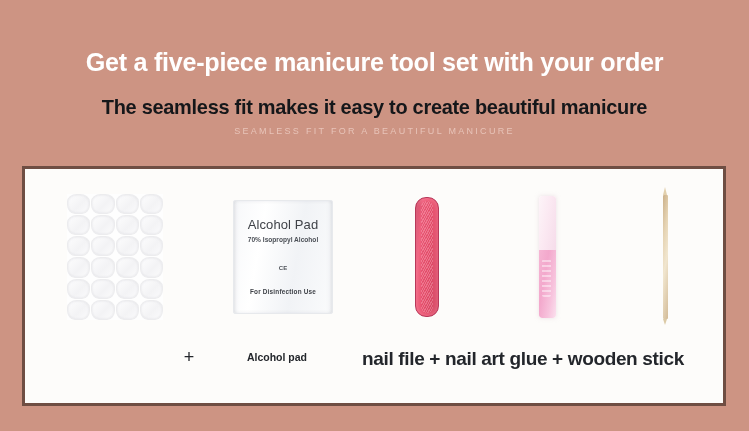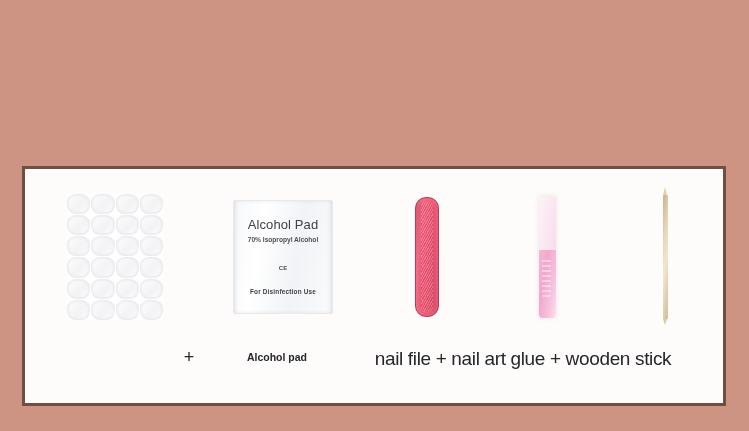--- a/index.html
+++ b/index.html
@@ -282,32 +282,37 @@
     width: 120px;
     font-size: 10.5px;
     font-weight: bold;
     text-align: center;
     padding-top: 6px;
   }
   .cap-rest {
     left: 302px;
     width: 392px;
     font-size: 19px;
-    font-weight: normal;
+    font-weight: bold;
     text-align: center;
     padding-top: 2px;
     letter-spacing: -0.35px;
     white-space: nowrap;
   }
 </style>
 </head>
 <body>
 
 <div class="promo-banner">
 
+  <div class="headline-block">
+    <h1 class="headline-primary">Get a five-piece manicure tool set with your order</h1>
+    <h2 class="headline-secondary">The seamless fit makes it easy to create beautiful manicure</h2>
+    <p class="headline-kicker">SEAMLESS FIT FOR A BEAUTIFUL MANICURE</p>
+  </div>
 
   <div class="product-card">
 
     <div class="product-strip">
 
       <div class="product-slot slot-tape">
         <div class="tape-sheet">
           <div class="tape-tab"></div>
           <div class="tape-tab"></div>
           <div class="tape-tab"></div>

